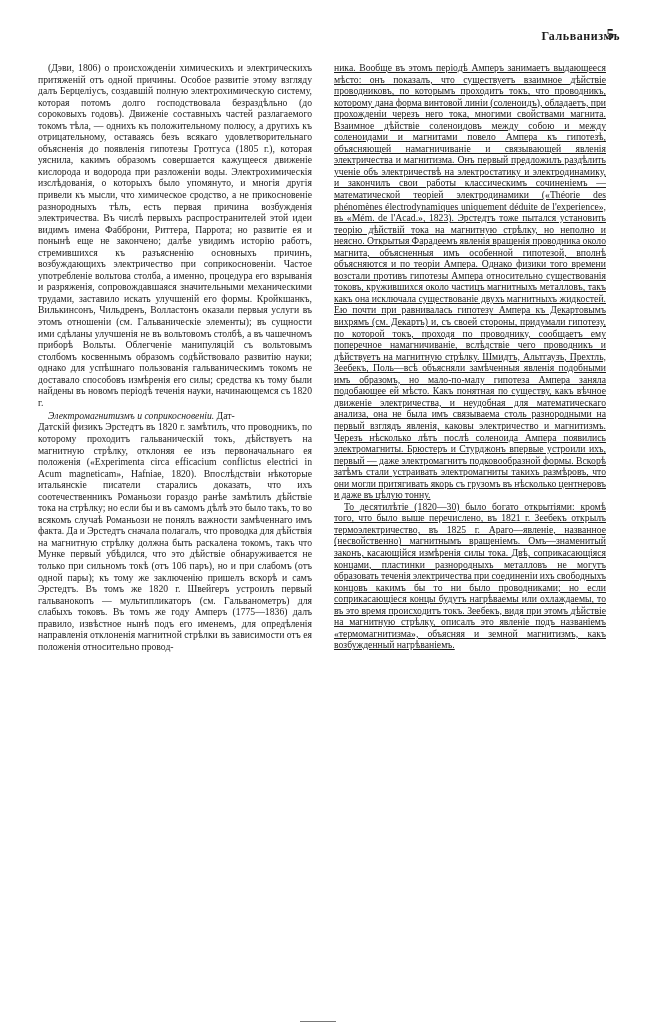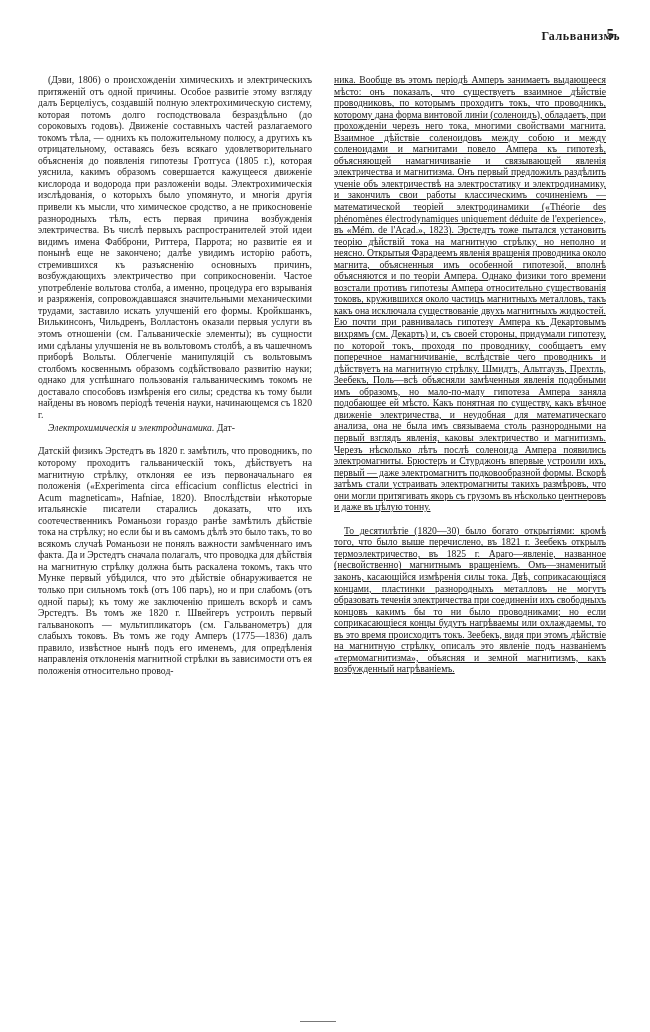--- a/index.html
+++ b/index.html
@@ -59,21 +59,21 @@
   .col.right {
     padding-left: 12px;
     text-decoration: underline;
   }
   .para {
     font-size: 9.7px;
     line-height: 11.55px;
     text-align: justify;
     text-justify: inter-word;
     text-indent: 10px;
-    margin: 12px 0 0 0;
+    margin: 0 0 0 0;
     hyphens: manual;
     word-spacing: -0.2px;
   }
   .para.noindent {
     text-indent: 0;
   }
   .subhead {
     font-size: 9.7px;
     line-height: 11.55px;
     text-align: justify;
@@ -99,21 +99,21 @@
 
   <div class="header">
     <div class="header-title">Гальванизмъ</div>
     <div class="page-number">5</div>
   </div>
 
   <div class="columns">
 
     <div class="col left">
       <p class="para">(Дэви, 1806) о происхожденіи химическихъ и электрическихъ притяженій отъ одной причины. Особое развитіе этому взгляду далъ Берцеліусъ, создавшій полную электрохимическую систему, которая потомъ долго господствовала безраздѣльно (до сороковыхъ годовъ). Движеніе составныхъ частей разлагаемого токомъ тѣла, — однихъ къ положительному полюсу, а другихъ къ отрицательному, оставаясь безъ всякаго удовлетворительнаго объясненія до появленія гипотезы Гротгуса (1805 г.), которая уяснила, какимъ образомъ совершается кажущееся движеніе кислорода и водорода при разложеніи воды. Электрохимическія изслѣдованія, о которыхъ было упомянуто, и многія другія привели къ мысли, что химическое сродство, а не прикосновеніе разнородныхъ тѣлъ, есть первая причина возбужденія электричества. Въ числѣ первыхъ распространителей этой идеи видимъ имена Фабброни, Риттера, Паррота; но развитіе ея и понынѣ еще не закончено; далѣе увидимъ исторію работъ, стремившихся къ разъясненію основныхъ причинъ, возбуждающихъ электричество при соприкосновеніи. Частое употребленіе вольтова столба, а именно, процедура его взрыванія и разряженія, сопровождавшаяся значительными механическими трудами, заставило искать улучшеній его формы. Кройкшанкъ, Вилькинсонъ, Чильдренъ, Волластонъ оказали первыя услуги въ этомъ отношеніи (см. Гальваническіе элементы); въ сущности ими сдѣланы улучшенія не въ вольтовомъ столбѣ, а въ чашечномъ приборѣ Вольты. Облегченіе манипуляцій съ вольтовымъ столбомъ косвеннымъ образомъ содѣйствовало развитію науки; однако для успѣшнаго пользованія гальваническимъ токомъ не доставало способовъ измѣренія его силы; средства къ тому были найдены въ новомъ періодѣ теченія науки, начинающемся съ 1820 г.</p>
-      <p class="subhead"><span class="it">Электрохимическія и электродинамика.</span><span> Дат-</span></p>
+      <p class="subhead"><span class="it">Электромагнитизмъ и соприкосновеніи.</span><span> Дат-</span></p>
       <p class="para noindent">Датскій физикъ Эрстедтъ въ 1820 г. замѣтилъ, что проводникъ, по которому проходитъ гальваническій токъ, дѣйствуетъ на магнитную стрѣлку, отклоняя ее изъ первоначальнаго ея положенія («Experimenta circa efficacium conflictus electrici in Acum magneticam», Hafniae, 1820). Впослѣдствіи нѣкоторые итальянскіе писатели старались доказать, что ихъ соотечественникъ Романьози гораздо ранѣе замѣтилъ дѣйствіе тока на стрѣлку; но если бы и въ самомъ дѣлѣ это было такъ, то во всякомъ случаѣ Романьози не понялъ важности замѣченнаго имъ факта. Да и Эрстедтъ сначала полагалъ, что проводка для дѣйствія на магнитную стрѣлку должна быть раскалена токомъ, такъ что Мунке первый убѣдился, что это дѣйствіе обнаруживается не только при сильномъ токѣ (отъ 106 паръ), но и при слабомъ (отъ одной пары); къ тому же заключенію пришелъ вскорѣ и самъ Эрстедтъ. Въ томъ же 1820 г. Швейгеръ устроилъ первый гальванокопъ — мультипликаторъ (см. Гальванометръ) для слабыхъ токовъ. Въ томъ же году Амперъ (1775—1836) далъ правило, извѣстное нынѣ подъ его именемъ, для опредѣленія направленія отклоненія магнитной стрѣлки въ зависимости отъ ея положенія относительно провод-</p>
     </div>
 
     <div class="col right">
       <p class="para noindent">ника. Вообще въ этомъ періодѣ Амперъ занимаетъ выдающееся мѣсто: онъ показалъ, что существуетъ взаимное дѣйствіе проводниковъ, по которымъ проходитъ токъ, что проводникъ, которому дана форма винтовой линіи (соленоидъ), обладаетъ, при прохожденіи черезъ него тока, многими свойствами магнита. Взаимное дѣйствіе соленоидовъ между собою и между соленоидами и магнитами повело Ампера къ гипотезѣ, объясняющей намагничиваніе и связывающей явленія электричества и магнитизма. Онъ первый предложилъ раздѣлить ученіе объ электричествѣ на электростатику и электродинамику, и закончилъ свои работы классическимъ сочиненіемъ — математической теоріей электродинамики («Théorie des phénomènes électrodynamiques uniquement déduite de l'experience», въ «Mém. de l'Acad.», 1823). Эрстедтъ тоже пытался установить теорію дѣйствій тока на магнитную стрѣлку, но неполно и неясно. Открытыя Фарадеемъ явленія вращенія проводника около магнита, объясненныя имъ особенной гипотезой, вполнѣ объясняются и по теоріи Ампера. Однако физики того времени возстали противъ гипотезы Ампера относительно существованія токовъ, кружившихся около частицъ магнитныхъ металловъ, такъ какъ она исключала существованіе двухъ магнитныхъ жидкостей. Ею почти при равнивалась гипотезу Ампера къ Декартовымъ вихрямъ (см. Декартъ) и, съ своей стороны, придумали гипотезу, по которой токъ, проходя по проводнику, сообщаетъ ему поперечное намагничиваніе, вслѣдствіе чего проводникъ и дѣйствуетъ на магнитную стрѣлку. Шмидтъ, Альтгаузъ, Прехтль, Зеебекъ, Поль—всѣ объясняли замѣченныя явленія подобными имъ образомъ, но мало-по-малу гипотеза Ампера заняла подобающее ей мѣсто. Какъ понятная по существу, какъ вѣчное движеніе электричества, и неудобная для математическаго анализа, она не была имъ связываема столь разнородными на первый взглядъ явленія, каковы электричество и магнитизмъ. Черезъ нѣсколько лѣтъ послѣ соленоида Ампера появились электромагниты. Брюстеръ и Стурджонъ впервые устроили ихъ, первый — даже электромагнитъ подковообразной формы. Вскорѣ затѣмъ стали устраивать электромагниты такихъ размѣровъ, что они могли притягивать якорь съ грузомъ въ нѣсколько центнеровъ и даже въ цѣлую тонну.</p>
       <p class="para">То десятилѣтіе (1820—30) было богато открытіями: кромѣ того, что было выше перечислено, въ 1821 г. Зеебекъ открылъ термоэлектричество, въ 1825 г. Араго—явленіе, названное (несвойственно) магнитнымъ вращеніемъ. Омъ—знаменитый законъ, касающійся измѣренія силы тока. Двѣ, соприкасающіяся концами, пластинки разнородныхъ металловъ не могутъ образовать теченія электричества при соединеніи ихъ свободныхъ концовъ какимъ бы то ни было проводниками; но если соприкасающіеся концы будутъ нагрѣваемы или охлаждаемы, то въ это время происходитъ токъ. Зеебекъ, видя при этомъ дѣйствіе на магнитную стрѣлку, описалъ это явленіе подъ названіемъ «термомагнитизма», объясняя и земной магнитизмъ, какъ возбужденный нагрѣваніемъ.</p>
     </div>
 
   </div>
 

